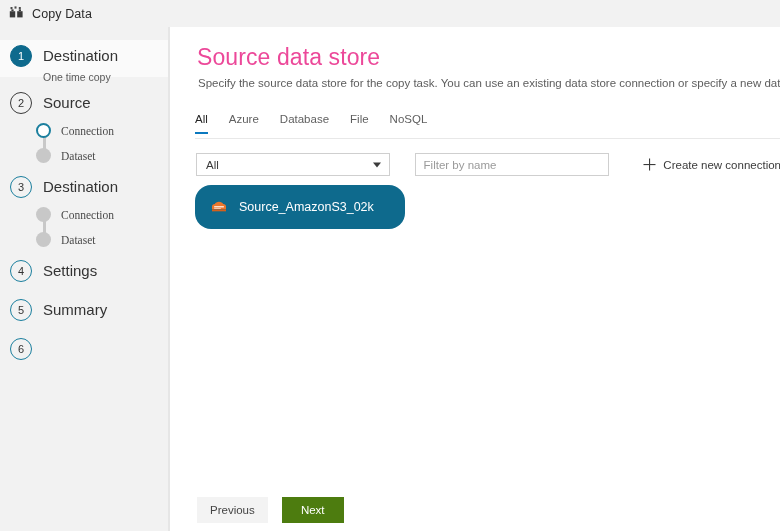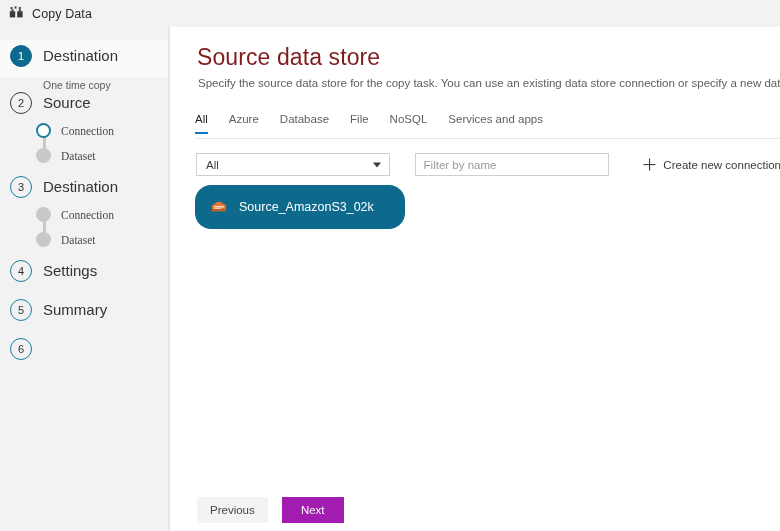--- a/index.html
+++ b/index.html
@@ -99,21 +99,21 @@
   .step-label {
     font-size: 15px;
     color: #333333;
     line-height: 21px;
     white-space: nowrap;
   }
   .step-sub {
     font-size: 10.5px;
     color: #5b5b5b;
     line-height: 14px;
-    margin-top: 12px;
+    margin-top: 4px;
     white-space: nowrap;
   }
 
   
   .substep {
     position: relative;
     display: flex;
     align-items: center;
     padding-left: 36px;
     box-sizing: border-box;
@@ -152,21 +152,21 @@
     width: 610px; height: 504px;
     background: #ffffff;
     box-sizing: border-box;
   }
 
   .page-title {
     position: absolute;
     left: 27px; top: 17px;
     font-size: 23px;
     font-weight: normal;
-    color: #7f1d1d;
+    color: #ec4899;
     letter-spacing: .1px;
     white-space: nowrap;
   }
   .page-desc {
     position: absolute;
     left: 28px; top: 50px;
     font-size: 11.5px;
     color: #5d5d5d;
     white-space: nowrap;
   }
@@ -314,21 +314,21 @@
     box-sizing: border-box;
     cursor: default;
     padding: 0 13px;
     border: none;
   }
   .btn-secondary {
     background: #f3f3f3;
     color: #444444;
   }
   .btn-primary {
-    background: #a21caf;
+    background: #4d7c0f;
     color: #ffffff;
     margin-left: 14px;
     min-width: 62px;
   }
 </style>
 </head>
 <body>
 
 <div class="titlebar">
   <svg class="tb-icon" viewBox="0 0 16 16">
@@ -428,21 +428,20 @@
 
   <div class="page-title">Source data store</div>
   <div class="page-desc">Specify the source data store for the copy task. You can use an existing data store connection or specify a new data store.</div>
 
   <div class="tabs">
     <div class="tab active">All</div>
     <div class="tab">Azure</div>
     <div class="tab">Database</div>
     <div class="tab">File</div>
     <div class="tab">NoSQL</div>
-    <div class="tab">Services and apps</div>
   </div>
   <div class="tabs-rule"></div>
 
   <div class="filter-row">
     <div class="select-box">
       <span>All</span>
       <span class="select-arrow"></span>
     </div>
     <input class="filter-input" type="text" placeholder="Filter by name" style="">
     <div class="create-link">

